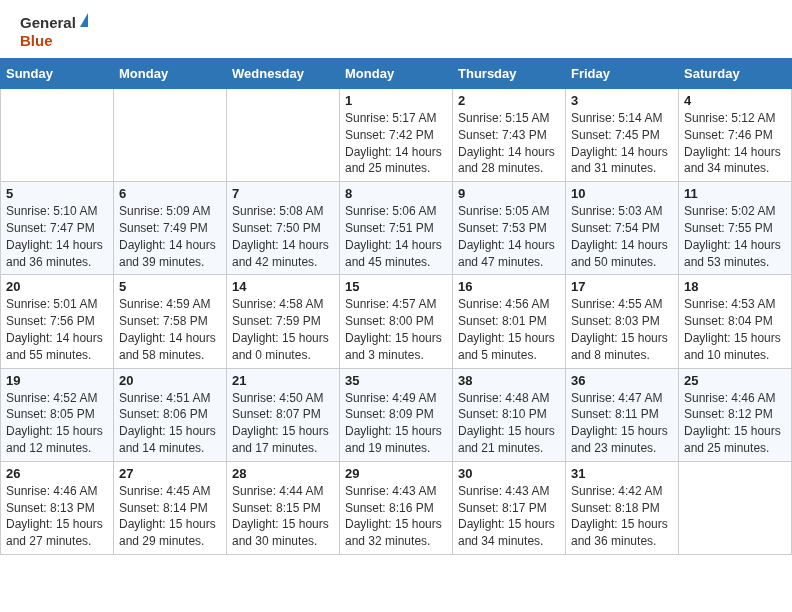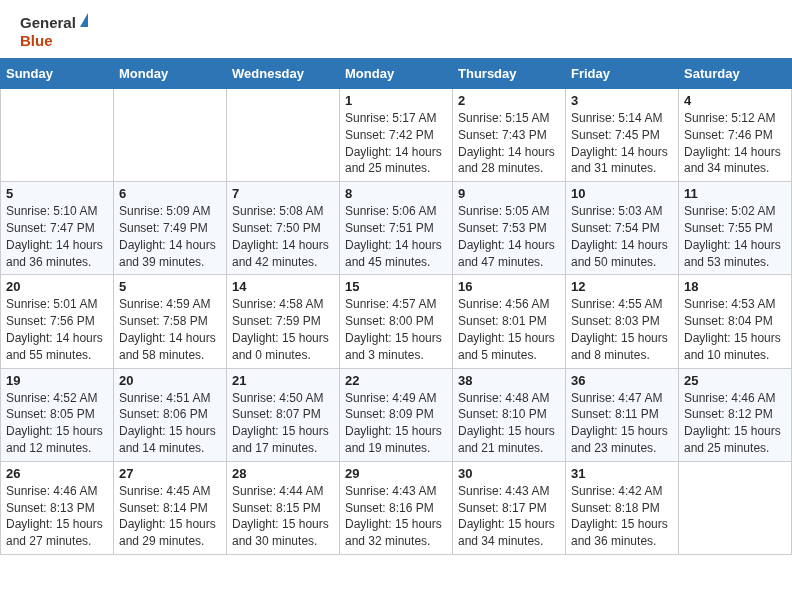--- a/index.html
+++ b/index.html
@@ -172,21 +172,21 @@
         </td>
         <td>
           <div class="day-num">15</div>
           <div class="day-info">Sunrise: 4:57 AM<br>Sunset: 8:00 PM<br>Daylight: 15 hours and 3 minutes.</div>
         </td>
         <td>
           <div class="day-num">16</div>
           <div class="day-info">Sunrise: 4:56 AM<br>Sunset: 8:01 PM<br>Daylight: 15 hours and 5 minutes.</div>
         </td>
         <td>
-          <div class="day-num">12</div>
+          <div class="day-num">17</div>
           <div class="day-info">Sunrise: 4:55 AM<br>Sunset: 8:03 PM<br>Daylight: 15 hours and 8 minutes.</div>
         </td>
         <td>
           <div class="day-num">18</div>
           <div class="day-info">Sunrise: 4:53 AM<br>Sunset: 8:04 PM<br>Daylight: 15 hours and 10 minutes.</div>
         </td>
       </tr>
       <tr>
         <td>
           <div class="day-num">19</div>
@@ -194,21 +194,21 @@
         </td>
         <td>
           <div class="day-num">20</div>
           <div class="day-info">Sunrise: 4:51 AM<br>Sunset: 8:06 PM<br>Daylight: 15 hours and 14 minutes.</div>
         </td>
         <td>
           <div class="day-num">21</div>
           <div class="day-info">Sunrise: 4:50 AM<br>Sunset: 8:07 PM<br>Daylight: 15 hours and 17 minutes.</div>
         </td>
         <td>
-          <div class="day-num">22</div>
+          <div class="day-num">35</div>
           <div class="day-info">Sunrise: 4:49 AM<br>Sunset: 8:09 PM<br>Daylight: 15 hours and 19 minutes.</div>
         </td>
         <td>
           <div class="day-num">38</div>
           <div class="day-info">Sunrise: 4:48 AM<br>Sunset: 8:10 PM<br>Daylight: 15 hours and 21 minutes.</div>
         </td>
         <td>
           <div class="day-num">36</div>
           <div class="day-info">Sunrise: 4:47 AM<br>Sunset: 8:11 PM<br>Daylight: 15 hours and 23 minutes.</div>
         </td>

